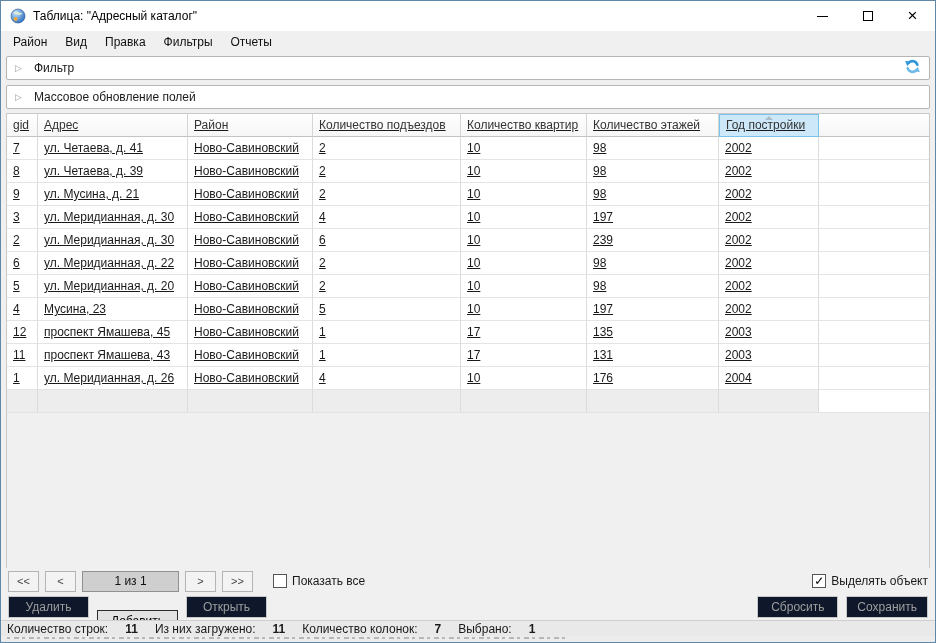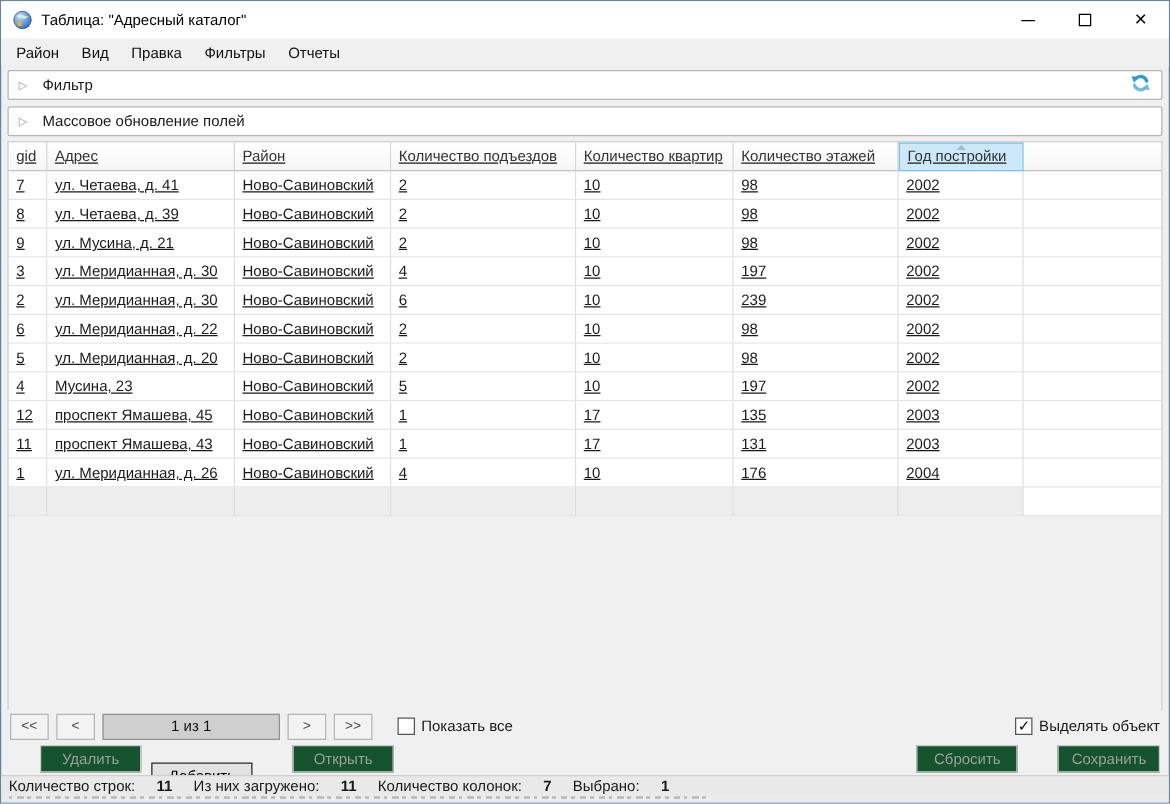--- a/index.html
+++ b/index.html
@@ -50,33 +50,33 @@
     border-bottom:1px solid #e4e4e4;white-space:nowrap;overflow:hidden;}
   .trow .tcell:last-child{border-right:none;}
   .trow.new-row .tcell{background:#ededed;}
   .trow.new-row .tcell.filler{background:#fff;}
   .table-spacer{flex:1 1 auto;background:#f0f0f0;}
 
   
   .pagebar{height:26px;display:flex;align-items:center;padding:0 7px;gap:6px;flex:0 0 auto;}
   .pgbtn{width:31px;height:21px;background:#f3f3f3;border:1px solid #b4b4b4;
     display:flex;align-items:center;justify-content:center;color:#444;font-size:11px;}
-  .pg-count{width:142px;height:21px;background:#cfcfcf;border:1px solid #919191;
+  .pg-count{width:97px;height:21px;background:#cfcfcf;border:1px solid #919191;
     display:flex;align-items:center;justify-content:center;color:#111;}
   .chk-group{display:flex;align-items:center;margin-left:14px;}
   .chk-group.right{margin-left:auto;gap:6px;}
   .checkbox{width:14px;height:14px;background:#fff;border:1px solid #555;margin-right:5px;
     display:flex;align-items:center;justify-content:center;font-size:12px;line-height:12px;color:#000;flex:0 0 auto;}
   .chk-label{white-space:nowrap;}
   .chk-pair{display:flex;align-items:center;}
 
   
   .actionbar{height:26px;display:flex;align-items:center;padding:0 7px;gap:8px;flex:0 0 auto;}
   .btn{min-width:81px;height:22px;display:flex;align-items:center;justify-content:center;padding:0 10px;}
-  .btn.disabled{background:#14532d;border:1px solid #c9c9c9;color:#9e9e9e;margin-left:24px;}
+  .btn.disabled{background:#0f172a;border:1px solid #c9c9c9;color:#9e9e9e;}
   .btn.default{background:#e2e2e2;border:1px solid #2b2b2b;color:#000;margin-top:28px;}
   .right-actions{margin-left:auto;display:flex;gap:8px;}
 
   
   .statusbar{height:16px;background:#e9e9e9;border-top:1px solid #cfcfcf;display:flex;
     align-items:center;padding-left:6px;gap:17px;flex:0 0 auto;white-space:nowrap;overflow:hidden;}
   .statusbar b{font-weight:bold;}
   .clipped-line{height:6px;background:#e9e9e9;overflow:hidden;flex:0 0 auto;
     background-image:repeating-linear-gradient(90deg,#8a8a8a 0 3px,transparent 3px 7px,#8a8a8a 7px 12px,transparent 12px 15px);
     background-size:60% 2px;background-repeat:no-repeat;background-position:6px 1px;opacity:.55;}

